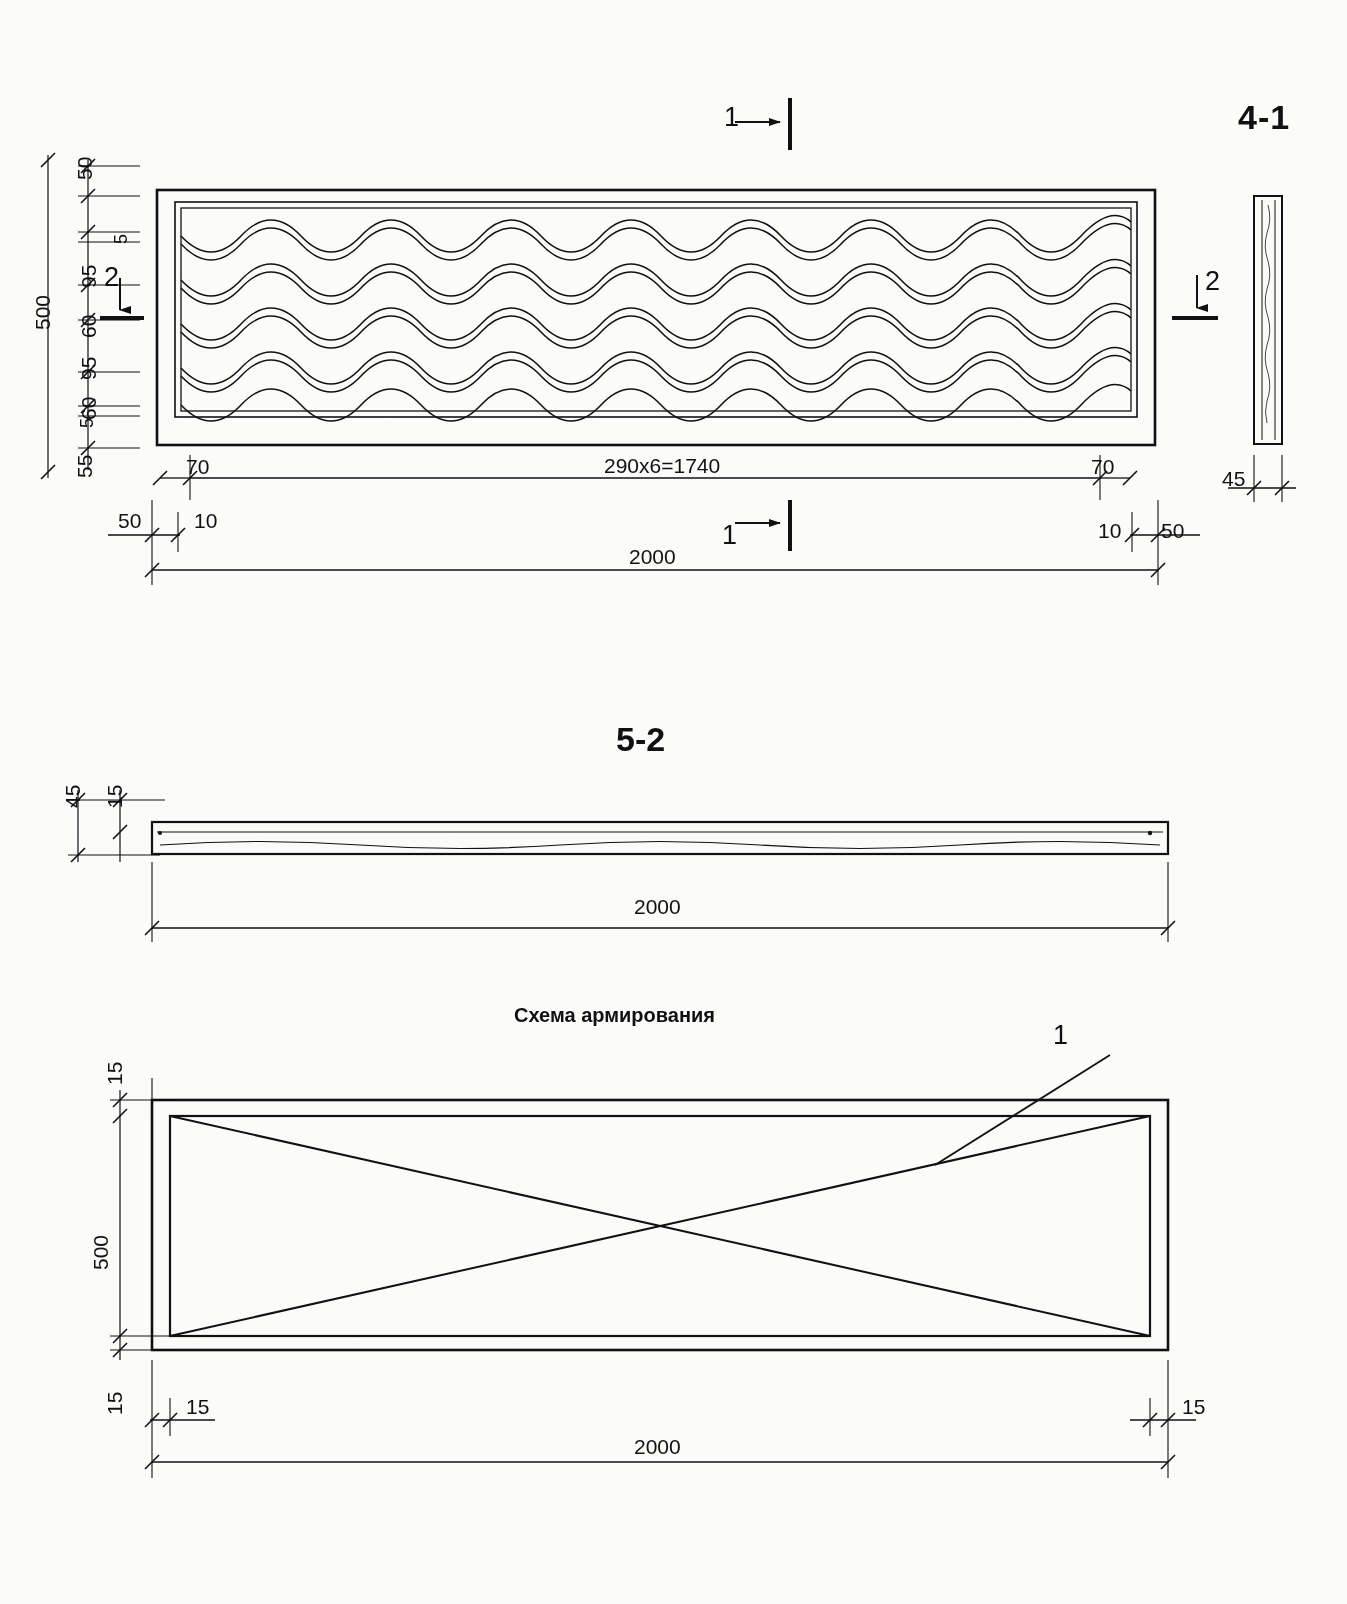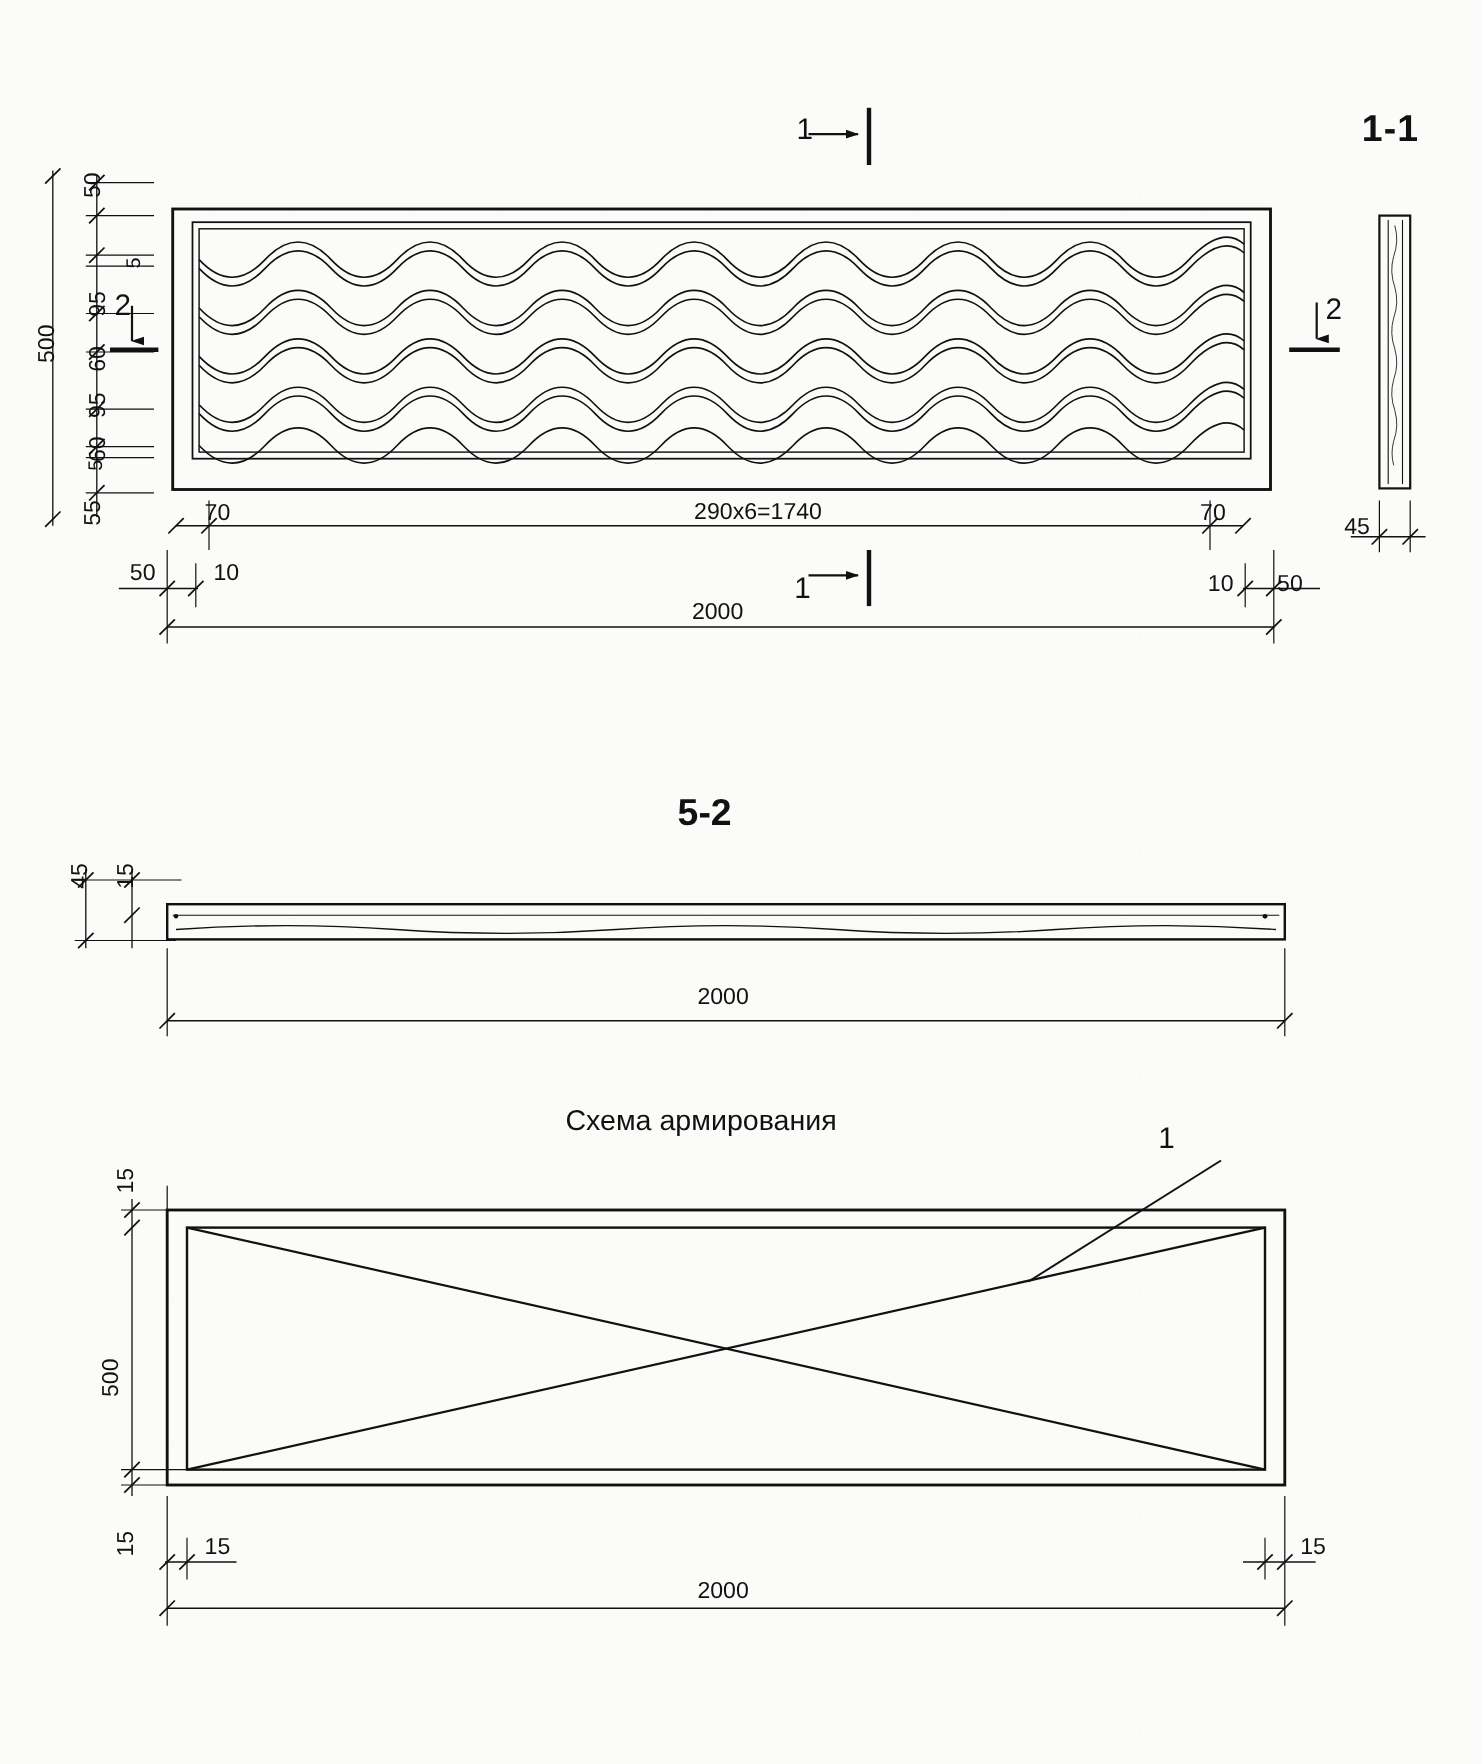--- a/index.html
+++ b/index.html
@@ -51,21 +51,21 @@
     font-family: "Liberation Sans", sans-serif;
     color: #111;
     white-space: nowrap;
     line-height: 1;
   }
   .dim { font-size: 21px; }
   .dim-sm { font-size: 18px; }
   .vert { transform-origin: left top; }
   .title-big { font-size: 34px; font-weight: bold; letter-spacing: 1px; }
   .title-sec { font-size: 34px; font-weight: bold; }
-  .scheme-title { font-size: 26px; }
+  .scheme-title { font-size: 20px; font-weight: bold; }
   .mark { font-size: 27px; }
 </style>
 </head>
 <body>
 
 <div id="sheet">
 
   <svg class="draw" viewBox="0 0 1347 1604">
     <defs>
       <g id="tick">
@@ -239,40 +239,40 @@
       <line x1="1150" y1="1398" x2="1150" y2="1436" stroke="#111" stroke-width="1.1"></line>
 
       <line x1="152" y1="1462" x2="1168" y2="1462" stroke="#111" stroke-width="1.3"></line>
       <use href="#tick" x="152" y="1462"></use>
       <use href="#tick" x="1168" y="1462"></use>
       <line x1="152" y1="1360" x2="152" y2="1478" stroke="#111" stroke-width="1.1"></line>
       <line x1="1168" y1="1360" x2="1168" y2="1478" stroke="#111" stroke-width="1.1"></line>
     </g>
   </svg>
 
-  <div class="lbl title-big" style="left:1238px; top:100px;">1-1</div>
+  <div class="lbl title-big" style="left:1238px; top:100px;">4-1</div>
   <div class="lbl title-sec" style="left:616px; top:722px;">5-2</div>
   <div class="lbl scheme-title" style="left:514px; top:1005px;">Схема армирования</div>
 
   <div class="lbl mark" style="left:724px; top:104px;">1</div>
   <div class="lbl mark" style="left:722px; top:522px;">1</div>
   <div class="lbl mark" style="left:104px; top:264px;">2</div>
   <div class="lbl mark" style="left:1205px; top:268px;">2</div>
 
   <div class="lbl dim vert" style="left:74px; top:180px; transform:rotate(-90deg);">50</div>
   <div class="lbl dim-sm vert" style="left:112px; top:244px; transform:rotate(-90deg);">5</div>
   <div class="lbl dim vert" style="left:78px; top:288px; transform:rotate(-90deg);">95</div>
   <div class="lbl dim vert" style="left:78px; top:338px; transform:rotate(-90deg);">60</div>
   <div class="lbl dim vert" style="left:78px; top:380px; transform:rotate(-90deg);">95</div>
   <div class="lbl dim vert" style="left:78px; top:420px; transform:rotate(-90deg);">60</div>
   <div class="lbl dim-sm vert" style="left:78px; top:428px; transform:rotate(-90deg);">5</div>
   <div class="lbl dim vert" style="left:74px; top:478px; transform:rotate(-90deg);">55</div>
   <div class="lbl dim vert" style="left:32px; top:330px; transform:rotate(-90deg);">500</div>
 
-  <div class="lbl dim" style="left:604px; top:455px;margin-left:27px;">290x6=1740</div>
+  <div class="lbl dim" style="left:604px; top:455px;">290x6=1740</div>
   <div class="lbl dim" style="left:186px; top:456px;">70</div>
   <div class="lbl dim" style="left:1091px; top:456px;">70</div>
   <div class="lbl dim" style="left:118px; top:510px;">50</div>
   <div class="lbl dim" style="left:194px; top:510px;">10</div>
   <div class="lbl dim" style="left:1098px; top:520px;">10</div>
   <div class="lbl dim" style="left:1161px; top:520px;">50</div>
   <div class="lbl dim" style="left:629px; top:546px;">2000</div>
 
   <div class="lbl dim" style="left:1222px; top:468px;">45</div>
 

